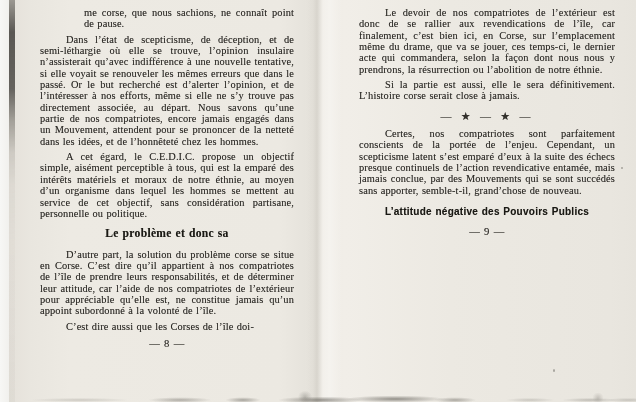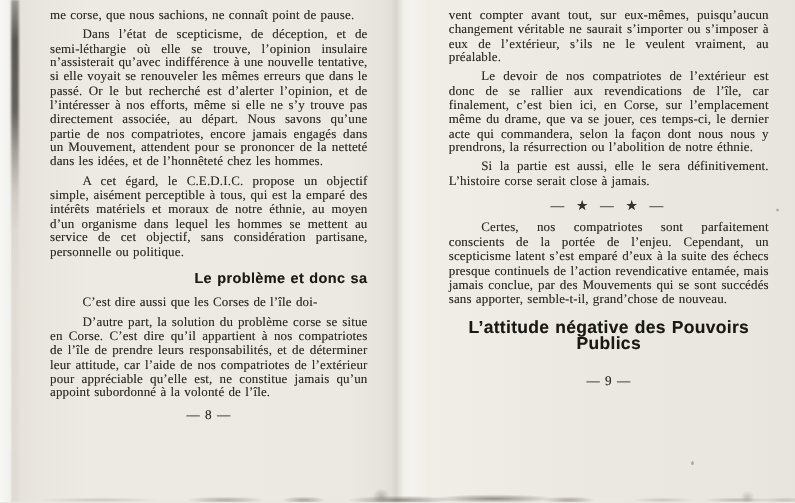--- a/index.html
+++ b/index.html
@@ -88,60 +88,59 @@
     word-spacing: .6px;
     text-shadow: 0 0 .4px rgba(45,43,39,.45);
   }
   .col-left  { left: 40px;  width: 254px; }
   .col-right { left: 359px; width: 256px; }
 
   .col p {
     margin: 0 0 4px 0;
     text-indent: 26px;
   }
-  .col p.cont { text-indent: 0; }
+  .col p.cont { text-indent: 0; margin-left: 44px; }
 
   .subhead, .main-heading, .sub-heading2, .divider, .page-num {
     text-indent: 0;
     text-align: center;
   }
   .subhead {
-    font-family: Liberation Sans, sans-serif;
+    font-family: Liberation Serif, serif;
     font-weight: bold;
     font-size: 11.6px;
     line-height: 14.5px;
     letter-spacing: .3px;
     color: #1a1914;
     margin: 8px 0 7px 0;
-    text-align: right;
   }
   .divider {
     font-size: 11px;
     letter-spacing: 3px;
     color: #33312c;
     margin: 9px 0 6px 0;
   }
   .main-heading {
     font-family: "Liberation Sans", "DejaVu Sans", sans-serif;
     font-weight: bold;
     font-size: 14.5px;
     line-height: 17px;
     letter-spacing: .4px;
     word-spacing: 2px;
     color: #161510;
     margin: 2px 0 8px 0;
   }
   .sub-heading2 {
     font-family: "Liberation Sans", "DejaVu Sans", sans-serif;
     font-weight: bold;
-    font-size: 14px;
+    font-size: 10px;
     line-height: 13.5px;
     letter-spacing: .25px;
     color: #1a1914;
-    margin: 9px 0 18px 0;
+    margin: 9px 0 7px 0;
   }
   .page-num {
     font-size: 10.6px;
     letter-spacing: .5px;
     margin-top: 6px;
     color: #2d2b27;
   }
 </style>
 </head>
 <body>
@@ -152,27 +151,26 @@
   <div class="spine-shadow"></div>
   <div class="gutter-crease"></div>
 
   <div class="col col-left">
     <p class="cont">me corse, que nous sachions, ne connaît point de pause.</p>
     <p>Dans l’état de scepticisme, de déception, et de semi-léthargie où elle se trouve, l’opinion insulaire n’assisterait qu’avec indifférence à une nouvelle tentative, si elle voyait se renouveler les mêmes erreurs que dans le passé. Or le but recherché est d’alerter l’opinion, et de l’intéresser à nos efforts, même si elle ne s’y trouve pas directement associée, au départ. Nous savons qu’une partie de nos compatriotes, encore jamais engagés dans un Mouvement, attendent pour se prononcer de la netteté dans les idées, et de l’honnêteté chez les hommes.</p>
     <p>A cet égard, le C.E.D.I.C. propose un objectif simple, aisément perceptible à tous, qui est la emparé des intérêts matériels et moraux de notre éthnie, au moyen d’un organisme dans lequel les hommes se mettent au service de cet objectif, sans considération partisane, personnelle ou politique.</p>
     <div class="subhead">
       <span>Le problème et donc sa</span><br>
     </div>
+    <p>D’autre part, la solution du problème corse se situe en Corse. C’est dire qu’il appartient à nos compatriotes de l’île de prendre leurs responsabilités, et de déterminer leur attitude, car l’aide de nos compatriotes de l’extérieur pour appréciable qu’elle est, ne constitue jamais qu’un appoint subordonné à la volonté de l’île.</p>
     <p>C’est dire aussi que les Corses de l’île doi-</p>
-    <p>D’autre part, la solution du problème corse se situe en Corse. C’est dire qu’il appartient à nos compatriotes de l’île de prendre leurs responsabilités, et de déterminer leur attitude, car l’aide de nos compatriotes de l’extérieur pour appréciable qu’elle est, ne constitue jamais qu’un appoint subordonné à la volonté de l’île.</p>
     <div class="page-num">— 8 —</div>
   </div>
 
   <div class="col col-right">
-    <p class="cont">vent compter avant tout, sur eux-mêmes, puisqu’aucun changement véritable ne saurait s’importer ou s’imposer à eux de l’extérieur, s’ils ne le veulent vraiment, au préalable.</p>
     <p>Le devoir de nos compatriotes de l’extérieur est donc de se rallier aux revendications de l’île, car finalement, c’est bien ici, en Corse, sur l’emplacement même du drame, que va se jouer, ces temps-ci, le dernier acte qui commandera, selon la façon dont nous nous y prendrons, la résurrection ou l’abolition de notre éthnie.</p>
     <p>Si la partie est aussi, elle le sera définitivement. L’histoire corse serait close à jamais.</p>
     <div class="divider">— ★ — ★ —</div>
     <p>Certes, nos compatriotes sont parfaitement conscients de la portée de l’enjeu. Cependant, un scepticisme latent s’est emparé d’eux à la suite des échecs presque continuels de l’action revendicative entamée, mais jamais conclue, par des Mouvements qui se sont succédés sans apporter, semble-t-il, grand’chose de nouveau.</p>
     <div class="sub-heading2">L’attitude négative des Pouvoirs Publics</div>
     <div class="page-num">— 9 —</div>
   </div>
 
   <div class="speck speck-a"></div>
   <div class="speck speck-b"></div>

